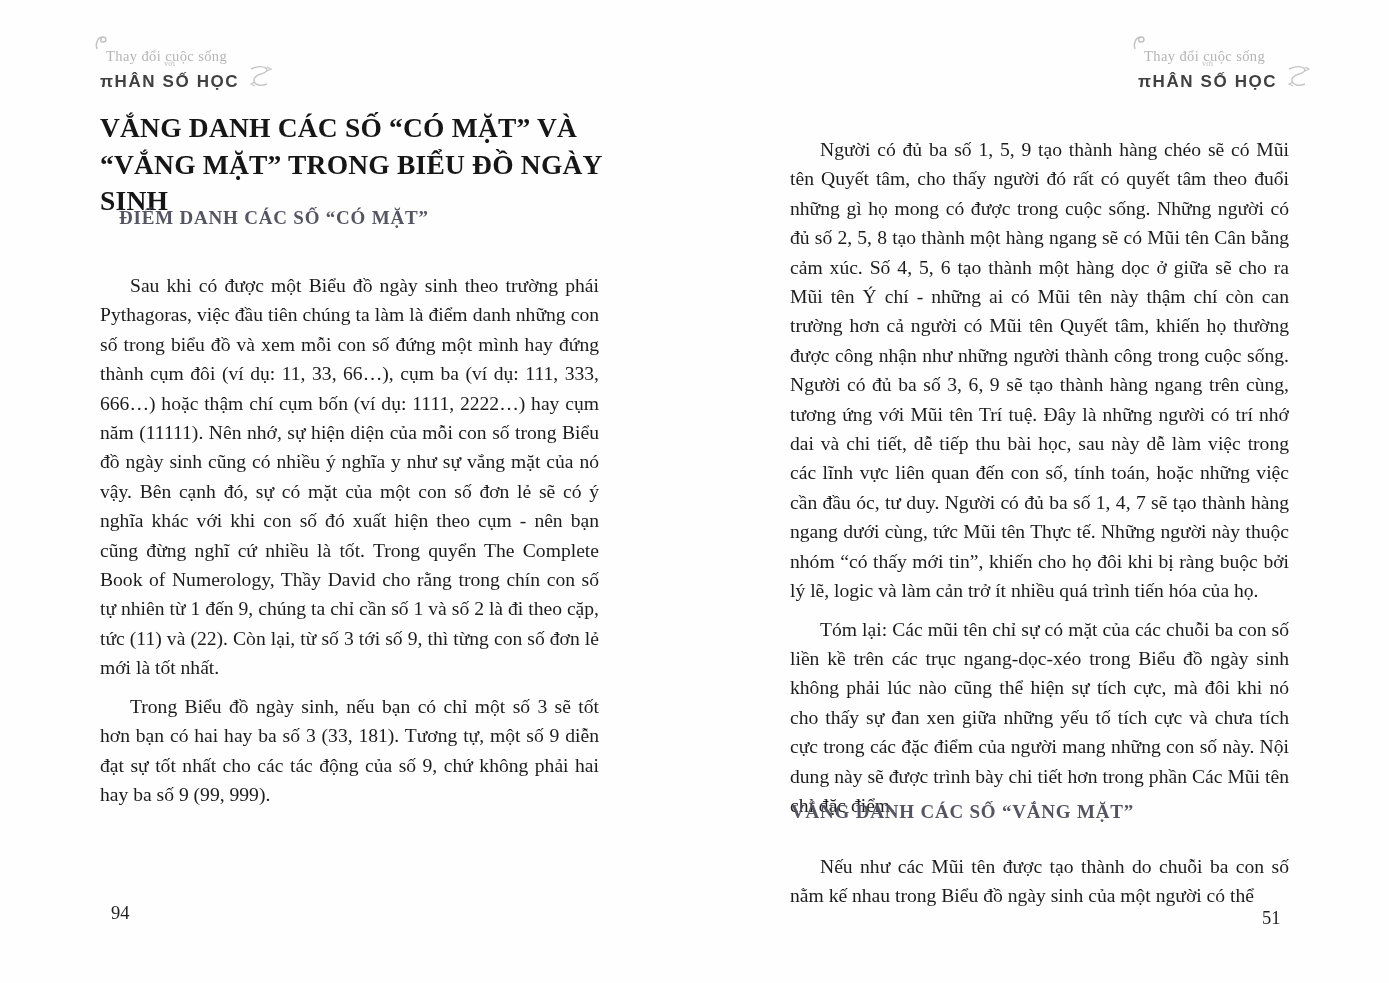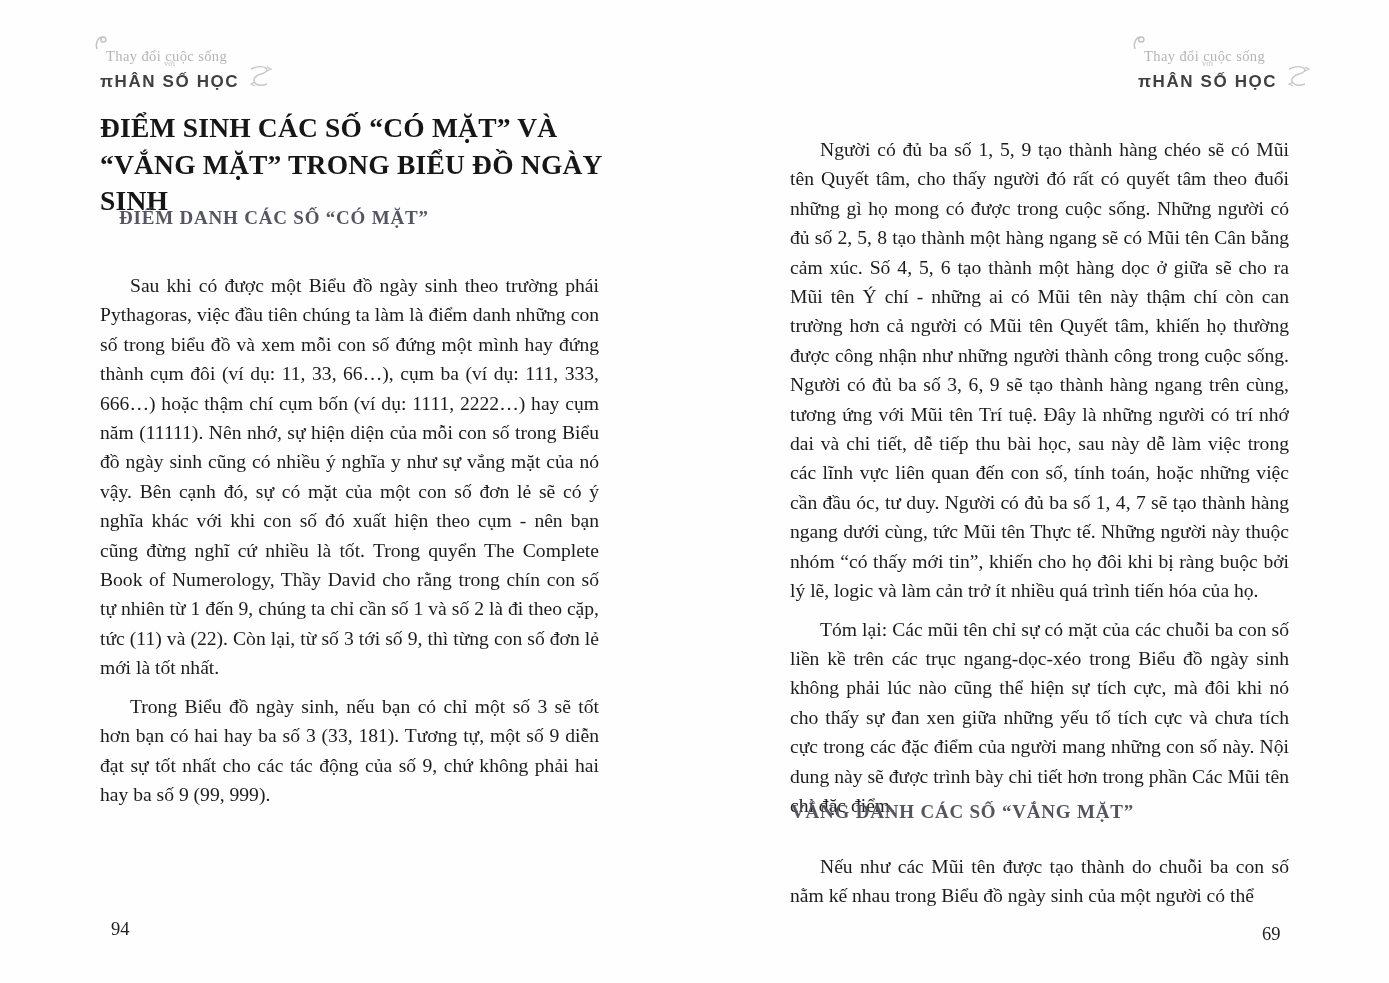--- a/index.html
+++ b/index.html
@@ -77,21 +77,20 @@
   }
   .body-col p { text-indent:30px; margin-bottom:9px; }
   .col-left  { left:100px; top:262px; }
   .col-right { left:790px; top:126px; }
   .col-right-closing { left:790px; top:843px; }
 
   .page-number {
     position:absolute;
     font-size:18.5px;
     color:#1f1f1f;
-    margin-top:16px;
   }
   .page-number.left  { left:111px; top:903px; }
   .page-number.right { left:1262px; top:908px; }
 </style>
 </head>
 <body>
 
 <div class="logo left">
   <svg class="curl" width="20" height="18" viewBox="0 0 20 18">
     <path d="M3 15 C1 9 4 3 9 3 C13 3 13 8 9 8 C6 8 6 4 9 3" fill="none" stroke="#c2c2c2" stroke-width="1.4"></path>
@@ -102,21 +101,21 @@
     <span class="brand">πHÂN SỐ HỌC</span>
     <svg class="swirl" width="30" height="26" viewBox="0 0 30 26">
       <path d="M6 4 C20 -2 28 6 16 9 C4 12 8 24 22 19" fill="none" stroke="#c6c6c6" stroke-width="1.4"></path>
       <path d="M22 2 l4 2 -4 2" fill="none" stroke="#c6c6c6" stroke-width="1.2"></path>
       <path d="M10 17 l-4 2 4 2" fill="none" stroke="#c6c6c6" stroke-width="1.2"></path>
     </svg>
   </div>
 </div>
 
 <div class="title-block">
-  <div>ĐIỂM SINH CÁC SỐ “CÓ MẶT” VÀ</div>
+  <div>VẮNG DANH CÁC SỐ “CÓ MẶT” VÀ</div>
   <div>“VẮNG MẶT” TRONG BIỂU ĐỒ NGÀY SINH</div>
 </div>
 
 <div class="section-heading left-pg">ĐIỂM DANH CÁC SỐ “CÓ MẶT”</div>
 
 <div class="body-col col-left">
   <p>Sau khi có được một Biểu đồ ngày sinh theo trường phái Pythagoras, việc đầu tiên chúng ta làm là điểm danh những con số trong biểu đồ và xem mỗi con số đứng một mình hay đứng thành cụm đôi (ví dụ: 11, 33, 66…), cụm ba (ví dụ: 111, 333, 666…) hoặc thậm chí cụm bốn (ví dụ: 1111, 2222…) hay cụm năm (11111). Nên nhớ, sự hiện diện của mỗi con số trong Biểu đồ ngày sinh cũng có nhiều ý nghĩa y như sự vắng mặt của nó vậy. Bên cạnh đó, sự có mặt của một con số đơn lẻ sẽ có ý nghĩa khác với khi con số đó xuất hiện theo cụm - nên bạn cũng đừng nghĩ cứ nhiều là tốt. Trong quyển The Complete Book of Numerology, Thầy David cho rằng trong chín con số tự nhiên từ 1 đến 9, chúng ta chỉ cần số 1 và số 2 là đi theo cặp, tức (11) và (22). Còn lại, từ số 3 tới số 9, thì từng con số đơn lẻ mới là tốt nhất.</p>
   <p>Trong Biểu đồ ngày sinh, nếu bạn có chỉ một số 3 sẽ tốt hơn bạn có hai hay ba số 3 (33, 181). Tương tự, một số 9 diễn đạt sự tốt nhất cho các tác động của số 9, chứ không phải hai hay ba số 9 (99, 999).</p>
 </div>
 
@@ -142,13 +141,13 @@
   <p>Người có đủ ba số 1, 5, 9 tạo thành hàng chéo sẽ có Mũi tên Quyết tâm, cho thấy người đó rất có quyết tâm theo đuổi những gì họ mong có được trong cuộc sống. Những người có đủ số 2, 5, 8 tạo thành một hàng ngang sẽ có Mũi tên Cân bằng cảm xúc. Số 4, 5, 6 tạo thành một hàng dọc ở giữa sẽ cho ra Mũi tên Ý chí - những ai có Mũi tên này thậm chí còn can trường hơn cả người có Mũi tên Quyết tâm, khiến họ thường được công nhận như những người thành công trong cuộc sống. Người có đủ ba số 3, 6, 9 sẽ tạo thành hàng ngang trên cùng, tương ứng với Mũi tên Trí tuệ. Đây là những người có trí nhớ dai và chi tiết, dễ tiếp thu bài học, sau này dễ làm việc trong các lĩnh vực liên quan đến con số, tính toán, hoặc những việc cần đầu óc, tư duy. Người có đủ ba số 1, 4, 7 sẽ tạo thành hàng ngang dưới cùng, tức Mũi tên Thực tế. Những người này thuộc nhóm “có thấy mới tin”, khiến cho họ đôi khi bị ràng buộc bởi lý lẽ, logic và làm cản trở ít nhiều quá trình tiến hóa của họ.</p>
   <p>Tóm lại: Các mũi tên chỉ sự có mặt của các chuỗi ba con số liền kề trên các trục ngang-dọc-xéo trong Biểu đồ ngày sinh không phải lúc nào cũng thể hiện sự tích cực, mà đôi khi nó cho thấy sự đan xen giữa những yếu tố tích cực và chưa tích cực trong các đặc điểm của người mang những con số này. Nội dung này sẽ được trình bày chi tiết hơn trong phần Các Mũi tên chỉ đặc điểm.</p>
 </div>
 
 <div class="section-heading right-pg">VẮNG DANH CÁC SỐ “VẮNG MẶT”</div>
 
 <div class="body-col col-right-closing">
   <p>Nếu như các Mũi tên được tạo thành do chuỗi ba con số nằm kế nhau trong Biểu đồ ngày sinh của một người có thể</p>
 </div>
 
-<div class="page-number right">69</div>
+<div class="page-number right">51</div>
 
 </body></html>

